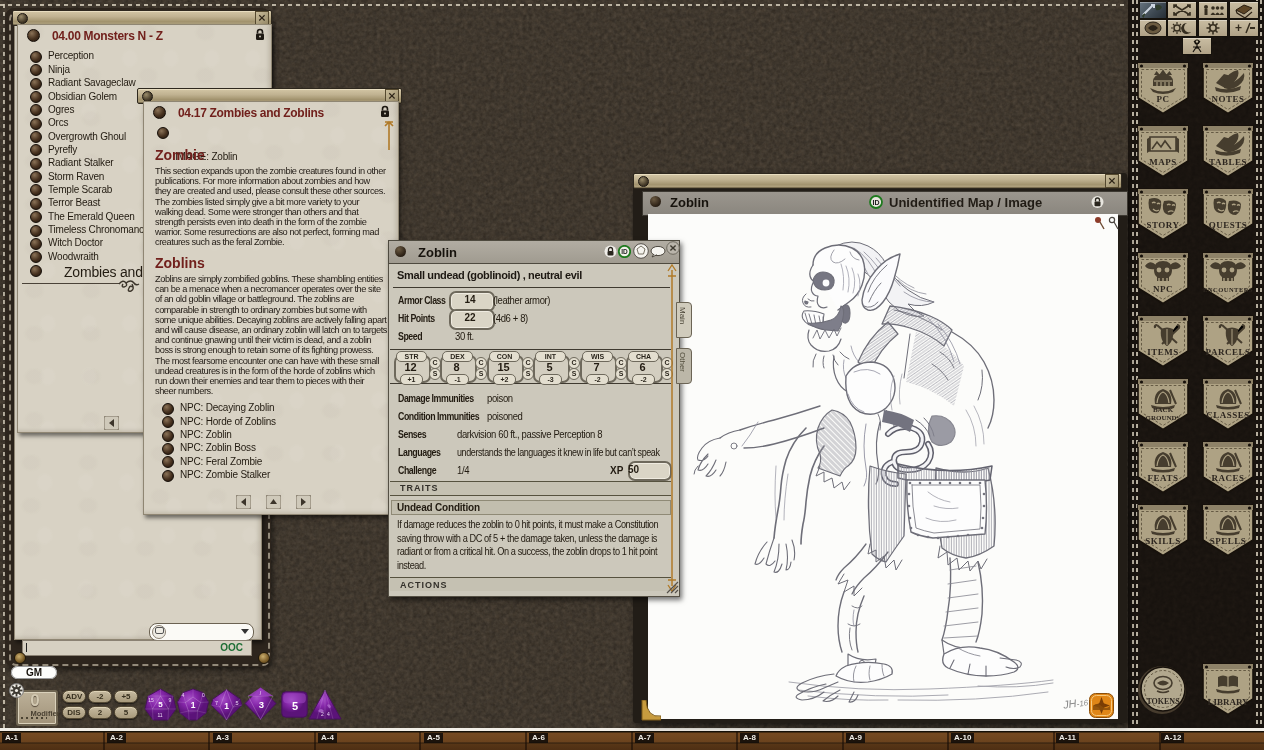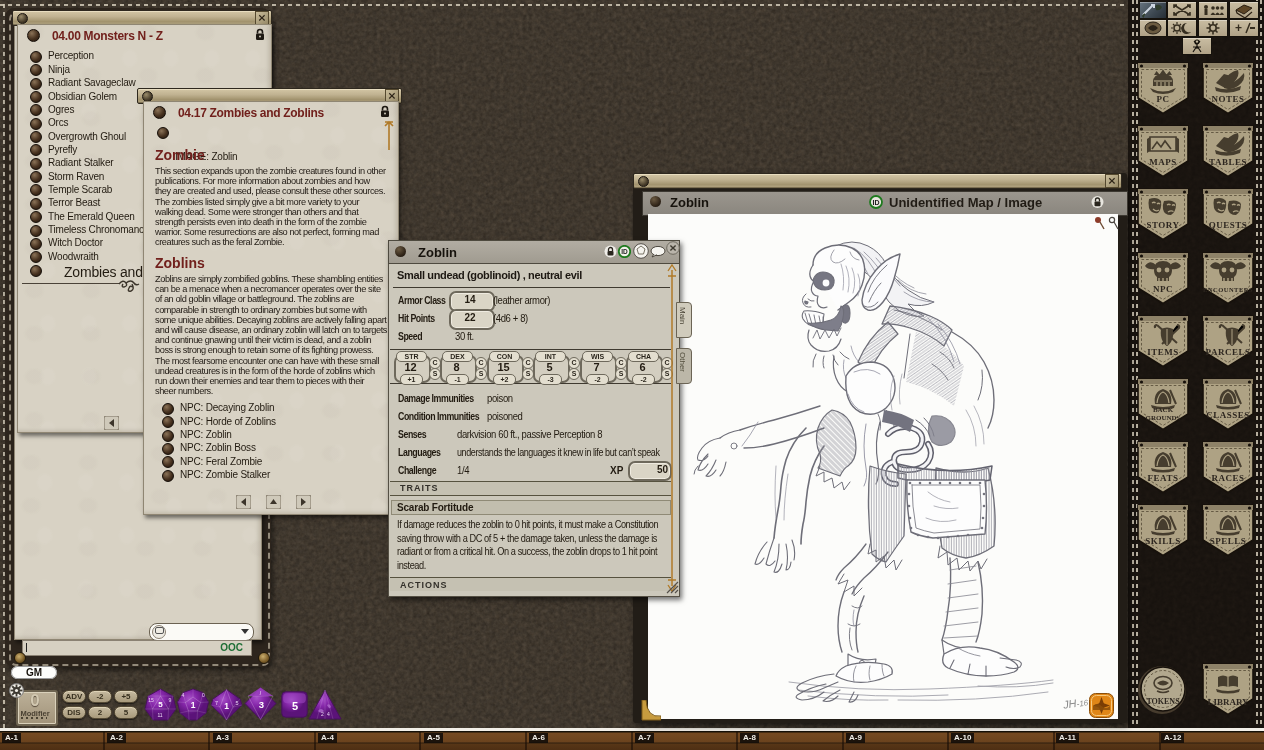--- a/index.html
+++ b/index.html
@@ -758,42 +758,42 @@
   <div class="t slbl" style="left:398px;top:411px;">Condition Immunities</div>
   <div class="t sval" style="left:487px;top:411px;">poisoned</div>
   <div class="t slbl" style="left:398px;top:429px;">Senses</div>
   <div class="t sval" style="left:457px;top:429px;">darkvision 60 ft., passive Perception 8</div>
   <div class="t slbl" style="left:398px;top:447px;">Languages</div>
   <div class="t" style="left:457px;top:447px;font-size:10px;letter-spacing:-.45px;white-space:nowrap;transform:scaleX(.90);transform-origin:0 0;">understands the languages it knew in life but can’t speak</div>
   <div class="t slbl" style="left:398px;top:465px;">Challenge</div>
   <div class="t sval" style="left:457px;top:465px;">1/4</div>
   <div class="t" style="left:610px;top:465px;font-size:10px;font-weight:bold;">XP</div>
   <div class="abs" style="left:628px;top:461px;width:40px;height:16px;background:#dad5c6;border:2px solid #6e695c;border-radius:7px;box-shadow:inset 0 0 0 1px #efebe0;"></div>
-    <div class="t" style="left:628px;top:464px;width:40px;text-align:right;font-size:10px;font-weight:bold;">50</div>
+    <div class="t" style="left:628px;top:464px;width:40px;text-align:left;font-size:10px;font-weight:bold;">50</div>
   <div class="abs" style="left:390px;top:481px;width:281px;height:13px;background:#c5c1b2;border-top:1px solid #56523f;border-bottom:1px solid #56523f;"></div>
   <div class="t" style="left:400px;top:483px;font-size:9px;font-weight:bold;letter-spacing:1px;color:#33302a;">TRAITS</div>
   <div class="abs" style="left:391px;top:500px;width:278px;height:13px;background:#c2beae;border:1px solid #8f8a76;"></div>
-  <div class="t" style="left:397px;top:502px;font-size:10px;font-weight:bold;letter-spacing:-.2px;">Scarab Fortitude</div>
+  <div class="t" style="left:397px;top:502px;font-size:10px;font-weight:bold;letter-spacing:-.2px;">Undead Condition</div>
   <div class="t" style="left:397px;top:518px;font-size:10px;line-height:13.5px;letter-spacing:-.45px;white-space:nowrap;transform:scaleX(.92);transform-origin:0 0;">If damage reduces the zoblin to 0 hit points, it must make a Constitution<br>saving throw with a DC of 5 + the damage taken, unless the damage is<br>radiant or from a critical hit. On a success, the zoblin drops to 1 hit point<br>instead.</div>
   <div class="abs" style="left:390px;top:577px;width:281px;height:13px;background:#c5c1b2;border-top:1px solid #56523f;"></div>
   <div class="t" style="left:400px;top:580px;font-size:9px;font-weight:bold;letter-spacing:1px;color:#33302a;">ACTIONS</div>
   <svg class="abs" style="left:666px;top:262px;" width="12" height="332" viewBox="0 0 12 332">
    <path d="M6 8 V324" stroke="#b07a28" stroke-width="1.5"></path>
    <path d="M2 9 L6 3 L10 9 M2 14 h8 M2 323 L6 329 L10 323 M2 318 h8" stroke="#b07a28" stroke-width="1.3" fill="none"></path>
     </svg>
   <svg class="abs" style="left:666px;top:581px;" width="13" height="13" viewBox="0 0 13 13">
    <path d="M12 1 L1 12 M12 5 L5 12 M12 9 L9 12" stroke="#55504a" stroke-width="1.2"></path>
     </svg>
 
   <div class="abs" style="left:11px;top:666px;width:46px;height:13px;background:#fdfdfb;border-radius:7px;box-shadow:0 0 0 1px #999 inset;">
       <div style="text-align:center;font-size:10px;font-weight:bold;color:#17120c;line-height:13px;">GM</div>
     </div>
   <div class="abs" style="left:16px;top:690px;width:38px;height:32px;background:linear-gradient(180deg,#bcb098,#a1937a);border:2px solid #6d6350;border-radius:3px;box-shadow:inset 0 0 0 1px #d9d0ba;"></div>
   <div class="t" style="left:16px;top:691px;width:38px;text-align:center;font-size:17px;font-weight:bold;color:#d3c9b2;text-shadow:0 1px 1px #55493a;">0</div>
-  <div class="t" style="left:16px;top:709px;width:38px;text-align:center;font-size:7.5px;font-weight:bold;color:#4a4132;">Modifier</div>
+  <div class="t" style="left:16px;top:709px;width:58px;text-align:center;font-size:7.5px;font-weight:bold;color:#4a4132;">Modifier</div>
   <div class="abs" style="left:21px;top:717px;width:26px;height:2px;background:repeating-linear-gradient(90deg,#4a4232 0 2px,transparent 2px 5px);"></div>
   <svg class="abs" style="left:9px;top:683px;" width="15" height="15" viewBox="0 0 15 15">
    <circle cx="7.5" cy="7.5" r="7" fill="#f2efe8" stroke="#777"></circle>
    <g fill="#3e3a33">
         <circle cx="7.5" cy="7.5" r="3.4"></circle>
         <rect x="6.6" y="1.5" width="1.8" height="12" transform="rotate(0 7.5 7.5)"></rect>
         <rect x="6.6" y="1.5" width="1.8" height="12" transform="rotate(45 7.5 7.5)"></rect>
         <rect x="6.6" y="1.5" width="1.8" height="12" transform="rotate(90 7.5 7.5)"></rect>
         <rect x="6.6" y="1.5" width="1.8" height="12" transform="rotate(135 7.5 7.5)"></rect>
       </g>

